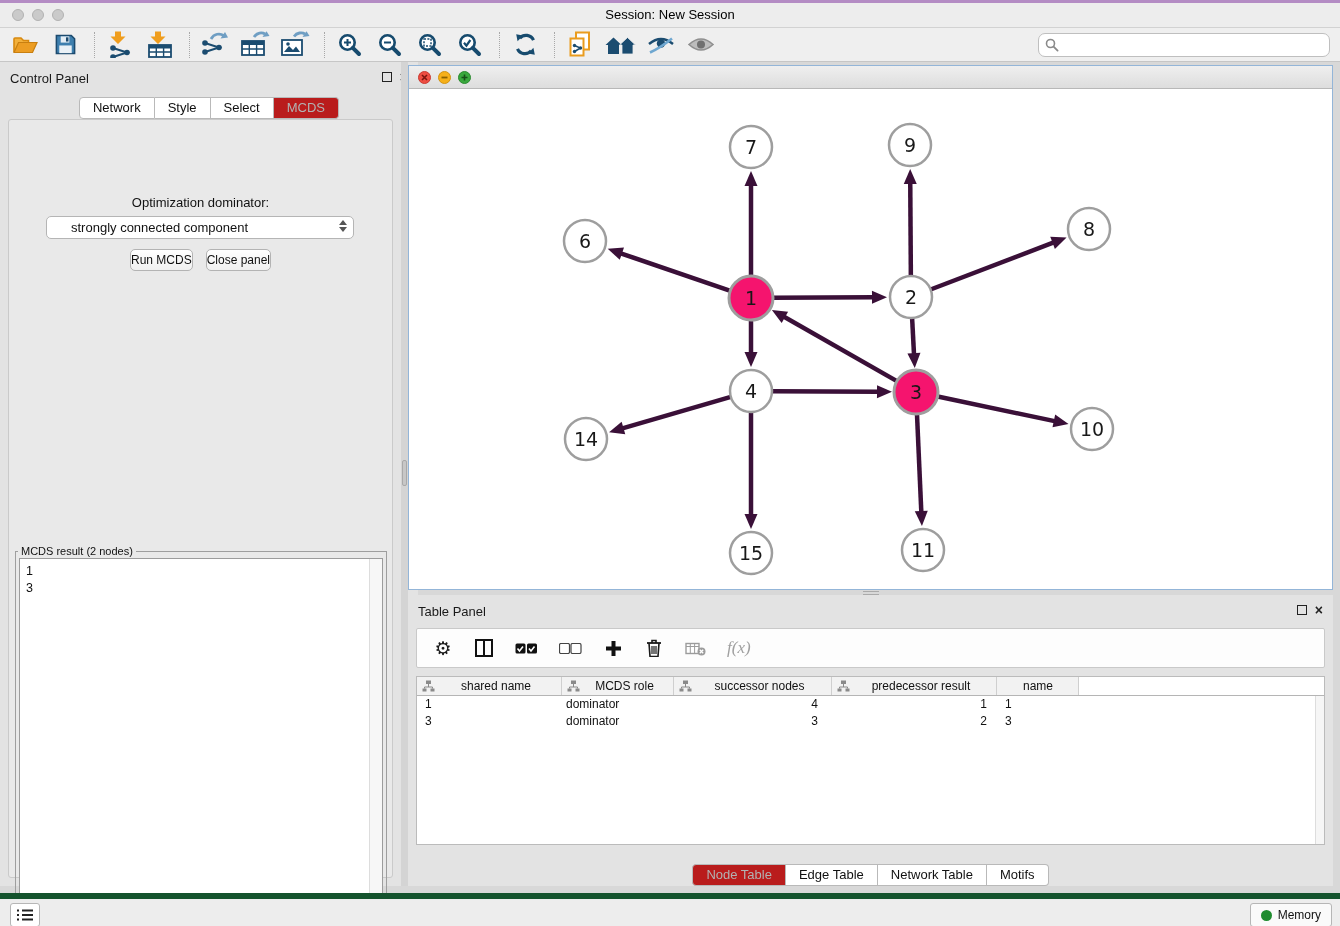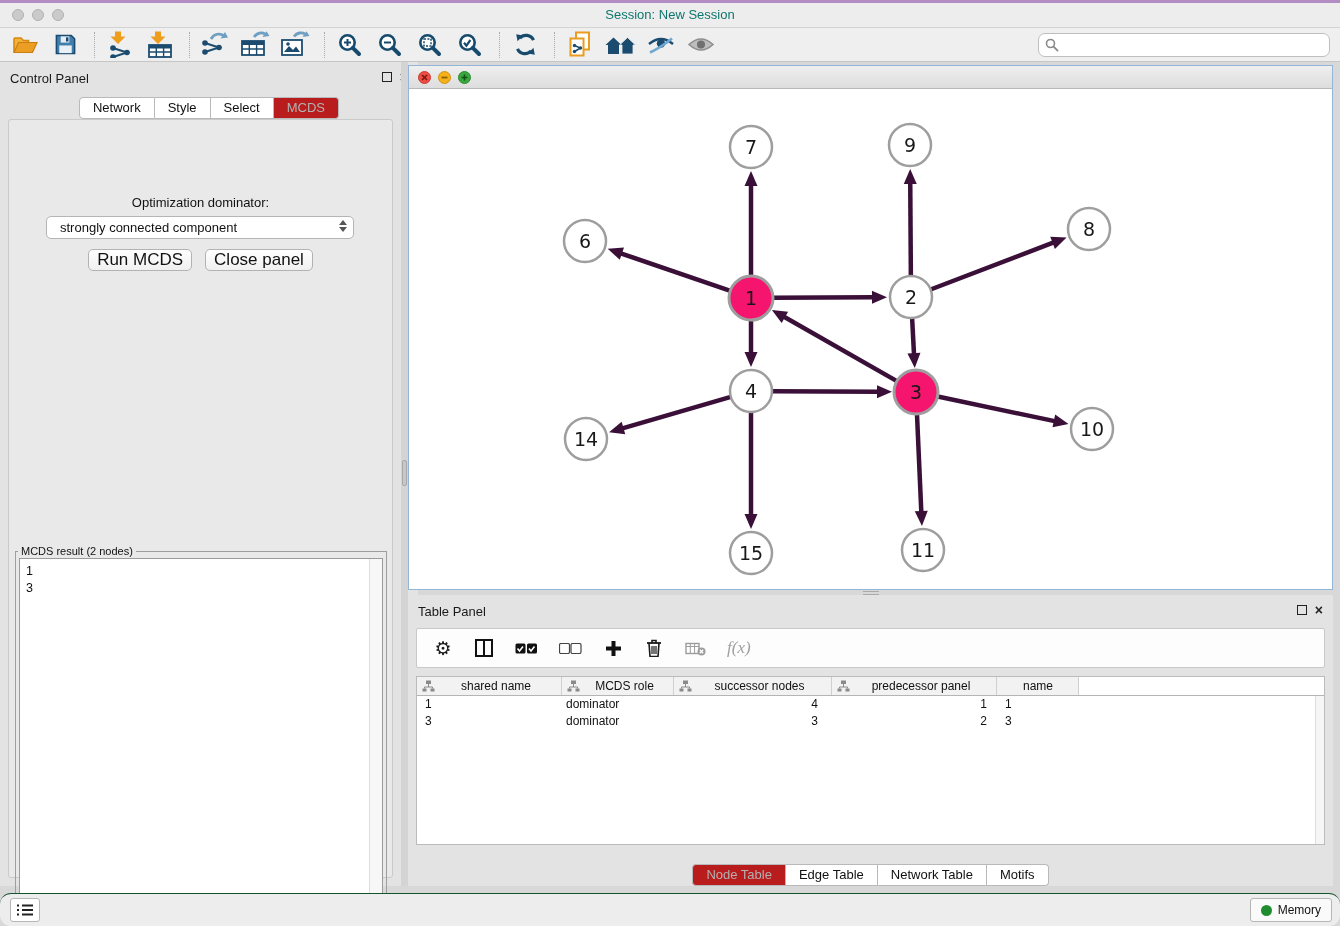--- a/index.html
+++ b/index.html
@@ -4,21 +4,21 @@
 <style>
   * { box-sizing: border-box; margin: 0; padding: 0; }
   html,body { width:1340px; height:926px; }
   body { font-family:"Liberation Sans", sans-serif; background:#d8d8d8; position:relative; overflow:hidden; }
 
   
   .titlebar { position:absolute; left:0; top:0; width:1340px; height:28px; background:#ededed; border-bottom:1px solid #d2d2d2; }
   .accent-strip { position:absolute; left:0; top:0; width:100%; height:3px; background:#b48cc4; }
   .lights { position:absolute; left:12px; top:9px; display:flex; gap:8px; }
   .light { width:12px; height:12px; border-radius:50%; background:#cacaca; border:1px solid #b2b2b2; }
-  .titlebar-title { position:absolute; left:0; right:0; top:7px; text-align:center; font-size:13px; color:#0f766e; }
+  .titlebar-title { position:absolute; left:0; right:0; top:7px; text-align:center; font-size:13px; color:#000000; }
 
   .toolbar { position:absolute; left:0; top:28px; width:1340px; height:34px; background:#efefef; border-bottom:1px solid #c6c6c6; display:flex; align-items:center; padding-left:10px; }
   .tbicon { height:30px; min-width:30px; display:flex; align-items:center; justify-content:center; margin-right:10px; cursor:default; }
   .tbsep { width:1px; height:26px; border-left:1px dotted #a8a8a8; margin:0 10px 0 4px; }
   .searchbox { position:absolute; right:10px; top:5px; width:292px; height:24px; }
   .searchbox input { width:100%; height:100%; border:1px solid #bfbfbf; border-radius:7px; padding:0 8px 0 26px; font-size:13px; background:#fff; outline:none; }
   .searchbox svg { position:absolute; left:7px; top:5px; }
 
   
   .control-panel { position:absolute; left:0; top:62px; width:418px; height:824px; background:#e3e3e3; }
@@ -30,27 +30,27 @@
 
   .tabstrip { display:flex; }
   .tab { background:#fff; border:1px solid #b9b9b9; border-left:none; padding:0 13px; font-size:13px; color:#111; height:22px; line-height:20px; cursor:default; }
   .tab:first-child { border-left:1px solid #b9b9b9; border-radius:4px 0 0 4px; }
   .tab:last-child { border-radius:0 4px 4px 0; }
   .tab.selected { background:#b91c1c; color:#b2b2b2; }
   #cp-tabs { position:absolute; left:0; right:0; top:35px; justify-content:center; }
 
   .cp-body { position:absolute; left:8px; top:57px; width:385px; height:759px; background:#e9e9e9; border:1px solid #cacaca; border-radius:3px; }
   .opt-label { position:absolute; left:0; right:0; top:75px; text-align:center; font-size:13px; color:#111; }
-  .dropdown { position:absolute; left:37px; top:96px; width:308px; height:23px; background:#fff; border:1px solid #b5b5b5; border-radius:5px; font-size:13px; line-height:21px; padding-left:13px; color:#111; }
+  .dropdown { position:absolute; left:37px; top:96px; width:308px; height:23px; background:#fff; border:1px solid #b5b5b5; border-radius:5px; font-size:13px; line-height:21px; padding-left:24px; color:#111; }
   .dropdown .stepper { position:absolute; right:6px; top:3px; display:flex; flex-direction:column; gap:2px; }
   .stepper i { display:block; width:0; height:0; border-left:4px solid transparent; border-right:4px solid transparent; }
   .stepper .up { border-bottom:5px solid #555; }
   .stepper .dn { border-top:5px solid #555; }
   .btn-row { position:absolute; left:0; right:0; top:129px; display:flex; justify-content:center; gap:13px; }
-  .pbtn { height:22px; padding:0 8px; background:linear-gradient(#ffffff,#f0f0f0); border:1px solid #b3b3b3; border-radius:5px; font-size:17px; color:#111; line-height:20px; cursor:default; }
+  .pbtn { height:22px; padding:0 0; background:linear-gradient(#ffffff,#f0f0f0); border:1px solid #b3b3b3; border-radius:5px; font-size:12px; color:#111; line-height:20px; cursor:default; }
 
   .mcds-fieldset { position:absolute; left:6px; top:425px; width:372px; height:378px; border:1px solid #9e9e9e; background:transparent; }
   .mcds-fieldset legend { font-size:11px; color:#111; margin-left:2px; padding:0 3px; }
   .result-box { position:absolute; left:3px; right:3px; top:1px; bottom:3px; background:#fff; border:1px solid #9c9c9c; }
   .result-text { position:absolute; left:6px; top:4px; right:20px; font-size:12.5px; line-height:17px; color:#111; white-space:pre; }
   .result-scroll { position:absolute; right:0; top:0; bottom:0; width:13px; background:#f7f7f7; border-left:1px solid #ddd; }
 
   .v-divider { position:absolute; left:401px; top:62px; width:7px; height:824px; background:#d4d4d4; }
   .v-grip { position:absolute; left:1px; top:398px; width:5px; height:26px; background:#c7c7c7; border:1px solid #a9a9a9; border-radius:2px; }
 
@@ -79,21 +79,21 @@
   .tbl-header { display:flex; height:19px; border-bottom:1px solid #b5b5b5; }
   .th { display:flex; align-items:center; background:#f2f2f2; border-right:1px solid #cfcfcf; font-size:12px; color:#111; padding-left:5px; }
   .th .thlabel { flex:1; text-align:center; padding-right:4px; }
   .tbl-row { display:flex; height:17px; font-size:12px; color:#111; }
   .td { line-height:17px; overflow:hidden; }
   .tbl-scroll { position:absolute; right:0; top:19px; bottom:0; width:9px; background:#f6f6f6; border-left:1px solid #ddd; }
 
   #tp-tabs { position:absolute; left:0; right:0; top:269px; justify-content:center; }
 
   
-  .statusbar { position:absolute; left:0; top:893px; width:1340px; height:33px; background:#ededed; border-top:1px solid #14532d;border-radius:11px; }
+  .statusbar { position:absolute; left:0; top:893px; width:1340px; height:33px; background:#ededed; border-top:6px solid #14532d; }
   .status-left-btn { position:absolute; left:10px; top:4px; width:30px; height:24px; background:#fff; border:1px solid #b6b6b6; border-radius:3px; display:flex; align-items:center; justify-content:center; }
   .memory-btn { position:absolute; right:8px; top:4px; height:24px; padding:0 10px; background:#fafafa; border:1px solid #b6b6b6; border-radius:3px; display:flex; align-items:center; gap:6px; font-size:12px; color:#111; }
   .mem-dot { width:11px; height:11px; border-radius:50%; background:#1f8c2f; }
 </style>
 </head>
 <body>
 
 <div class="titlebar">
   <div class="accent-strip"></div>
   <div class="lights">
@@ -476,21 +476,21 @@
   </svg>
 <span class="thlabel">successor nodes</span>
         </div>
         <div class="th" style="width: 165px;">
   <svg width="13" height="12" viewBox="0 0 13 12">
     <rect x="4" y="0.5" width="5" height="3.5" fill="#8a8a8a"></rect>
     <path d="M6.5 4 v3 M2.5 7 h8 M2.5 7 v1.5 M10.5 7 v1.5" stroke="#8a8a8a" fill="none" stroke-width="1"></path>
     <rect x="0.5" y="8.5" width="4" height="3" fill="#8a8a8a"></rect>
     <rect x="8.5" y="8.5" width="4" height="3" fill="#8a8a8a"></rect>
   </svg>
-<span class="thlabel">predecessor panel</span>
+<span class="thlabel">predecessor result</span>
         </div>
         <div class="th" style="width: 82px;">
           <span class="thlabel">name</span>
         </div>
       </div>
     <div id="tbl-body">
         <div class="tbl-row">
           <div class="td" style="width: 145px; text-align: left; padding-left: 8px;">1</div>
           <div class="td" style="width: 112px; text-align: left; padding-left: 4px;">dominator</div>
           <div class="td" style="width: 158px; text-align: right; padding-right: 14px;">4</div>

